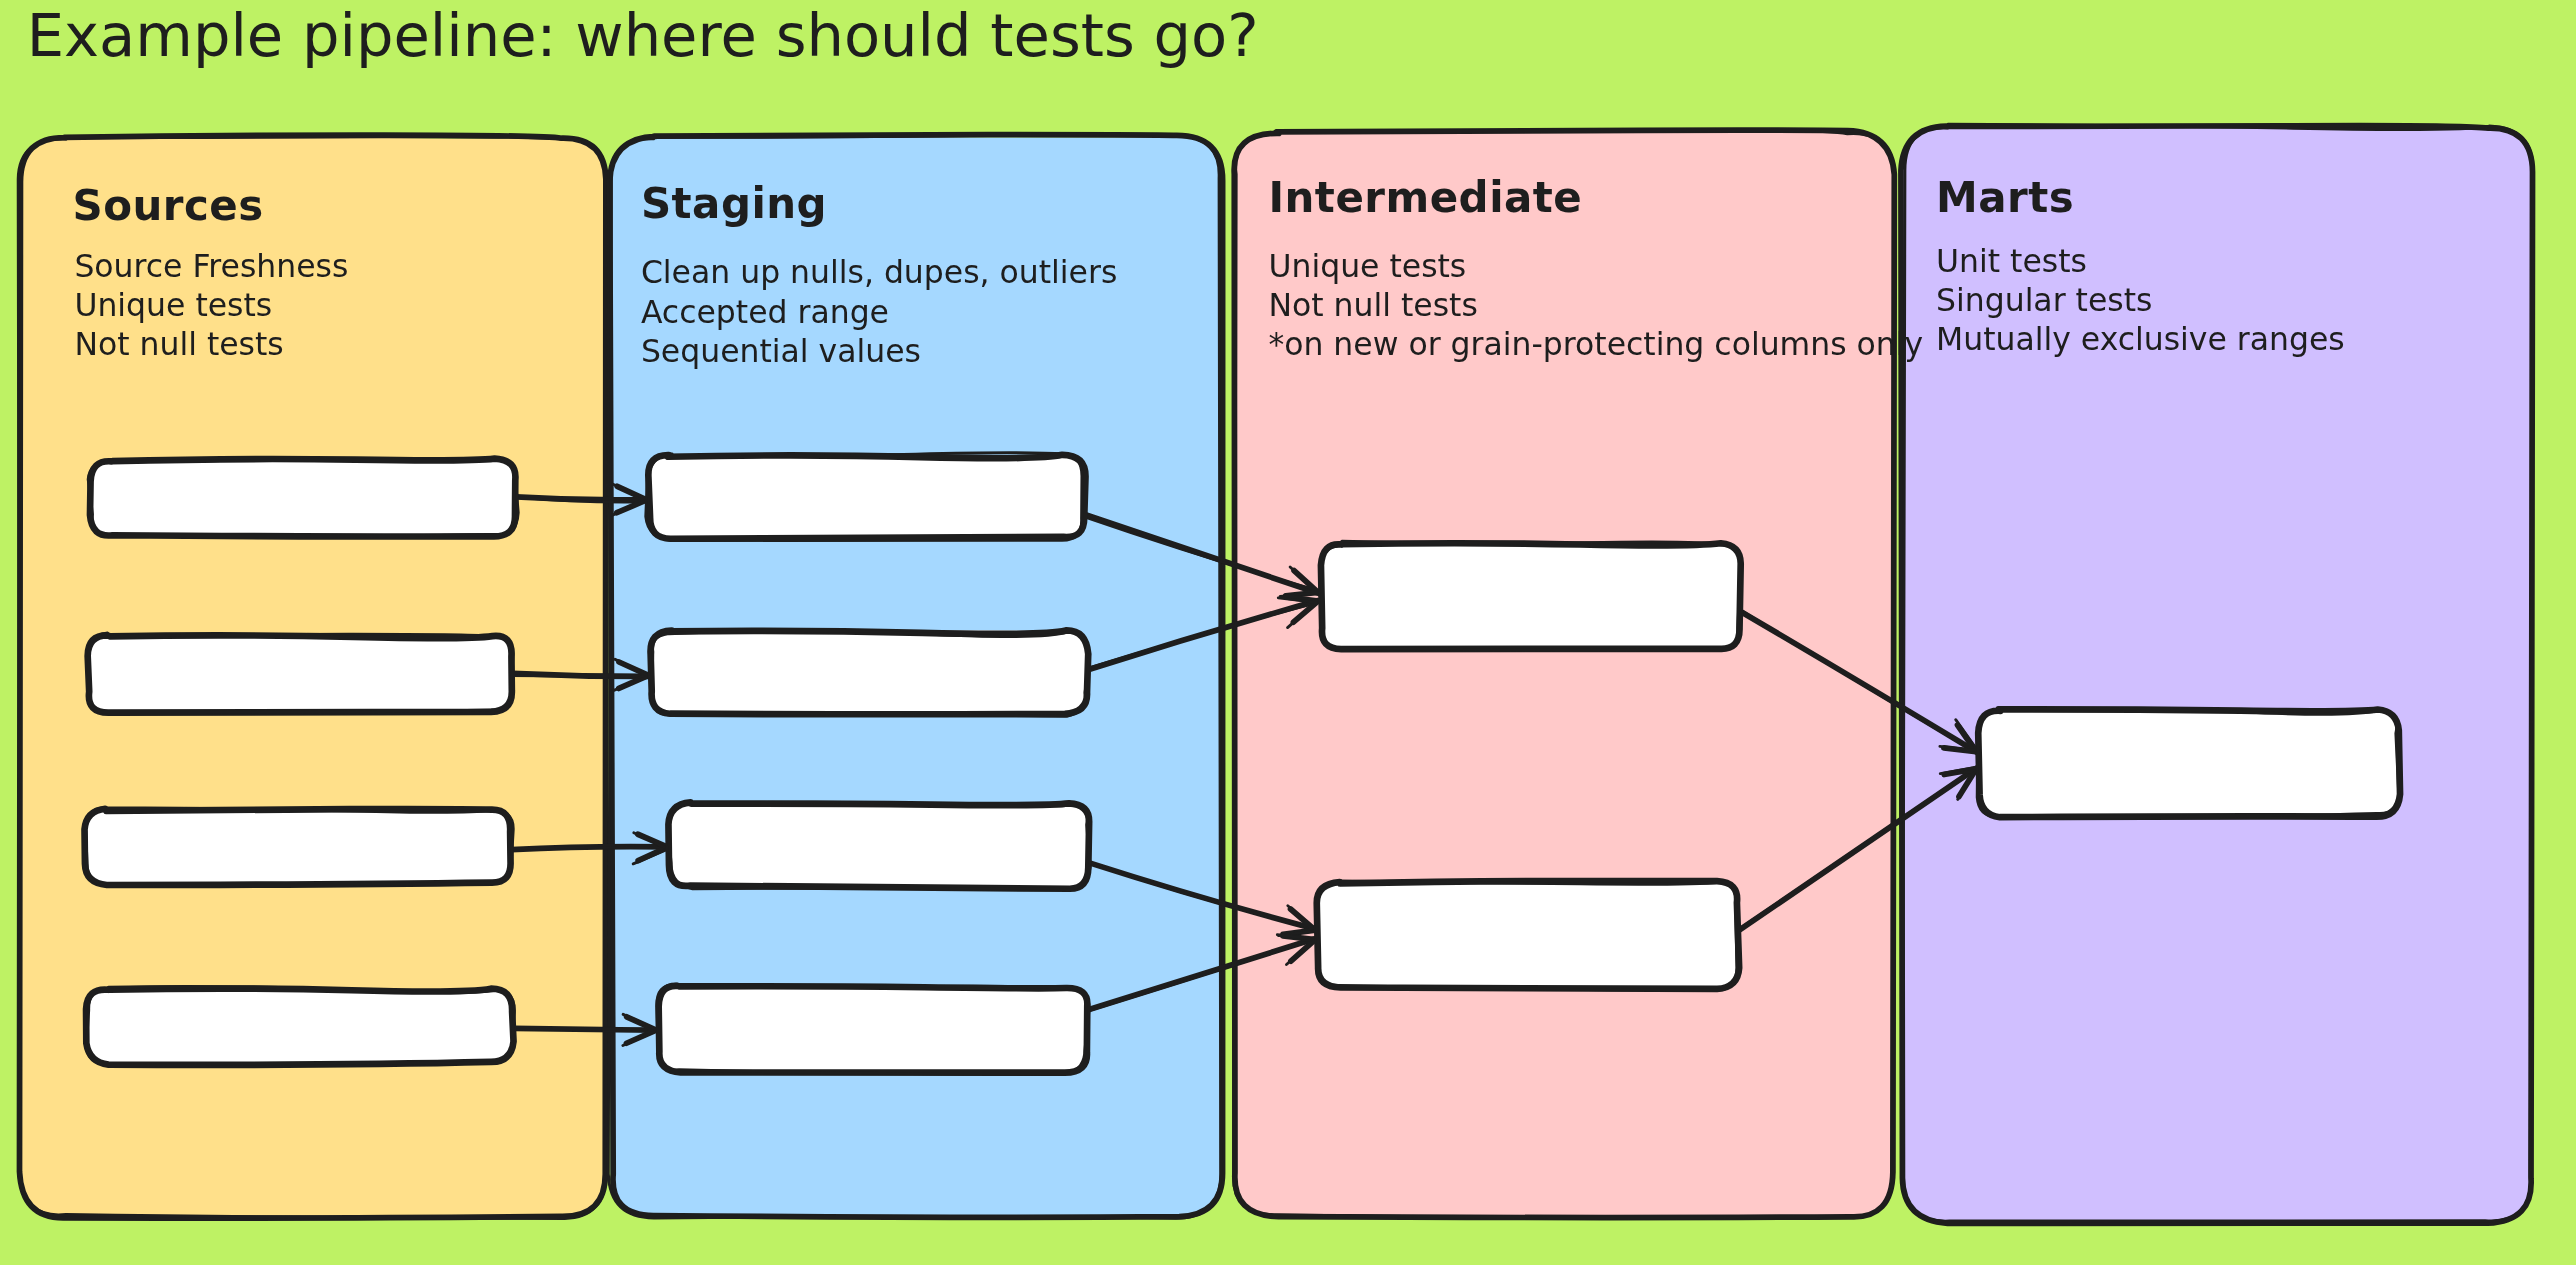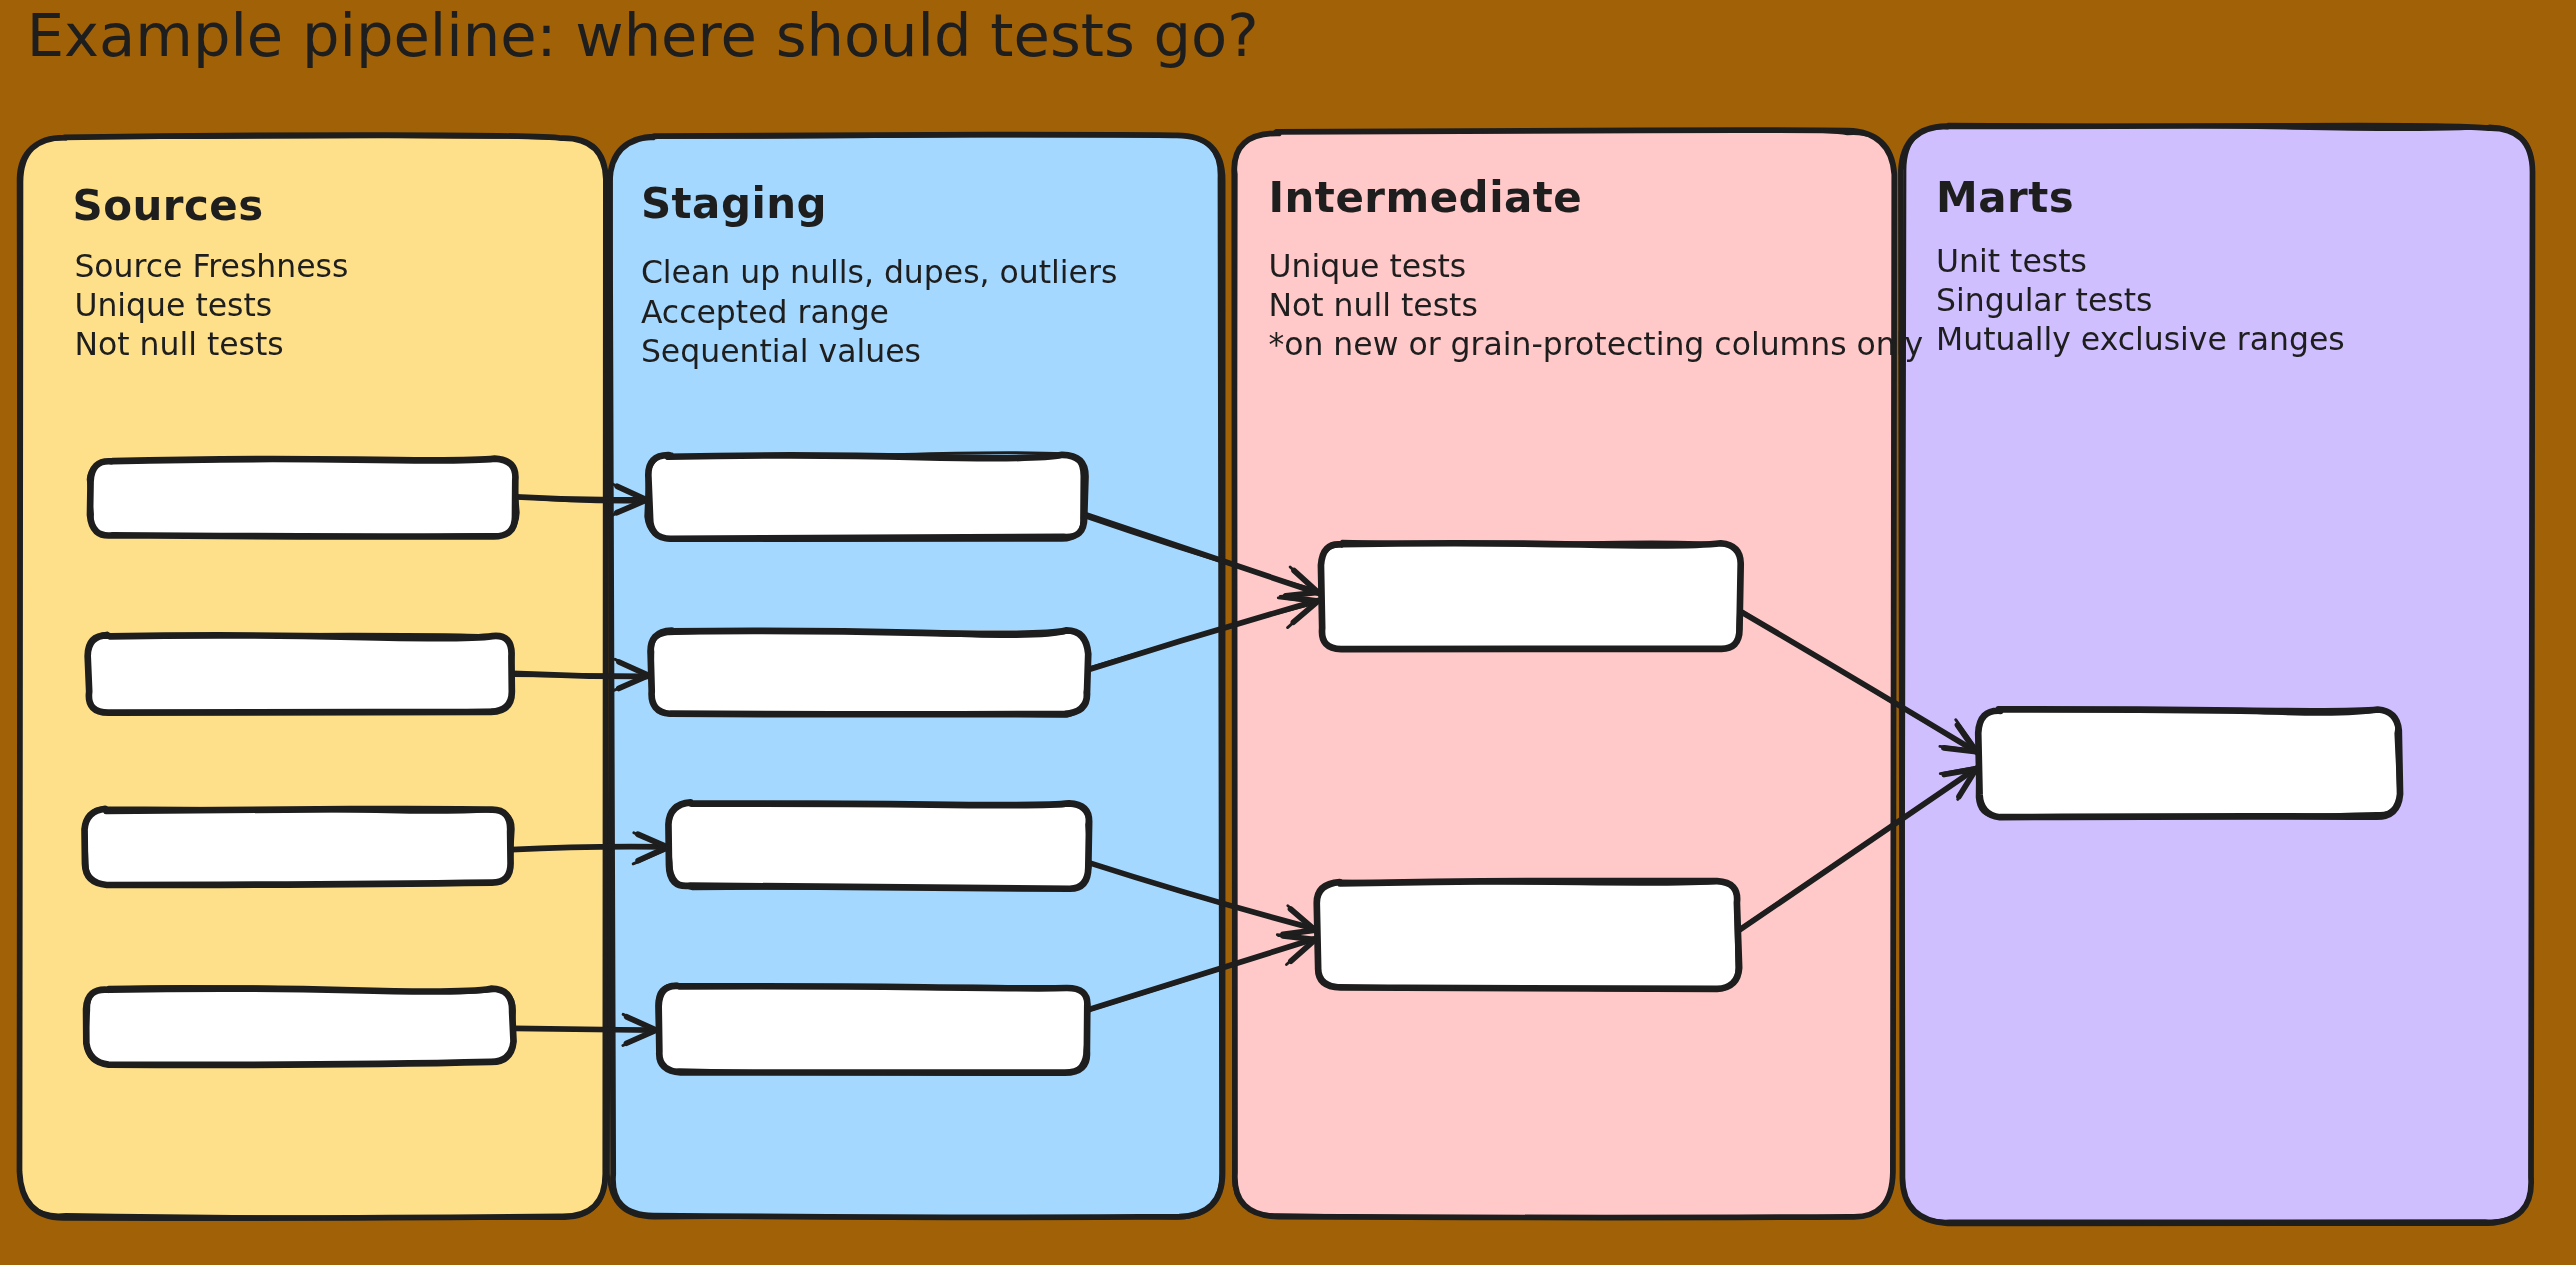--- a/index.html
+++ b/index.html
@@ -10,21 +10,21 @@
   body {
     width: 2576px;
     height: 1266px;
     font-family: "DejaVu Sans", sans-serif;
     overflow: hidden;
   }
   #canvas {
     position: relative;
     width: 2576px;
     height: 1266px;
-    background: #a16207;
+    background: #bef264;
   }
   #diagram-svg {
     position: absolute;
     top: 0;
     left: 0;
     width: 2576px;
     height: 1266px;
   }
   .panel-label {
     font-size: 44px;

